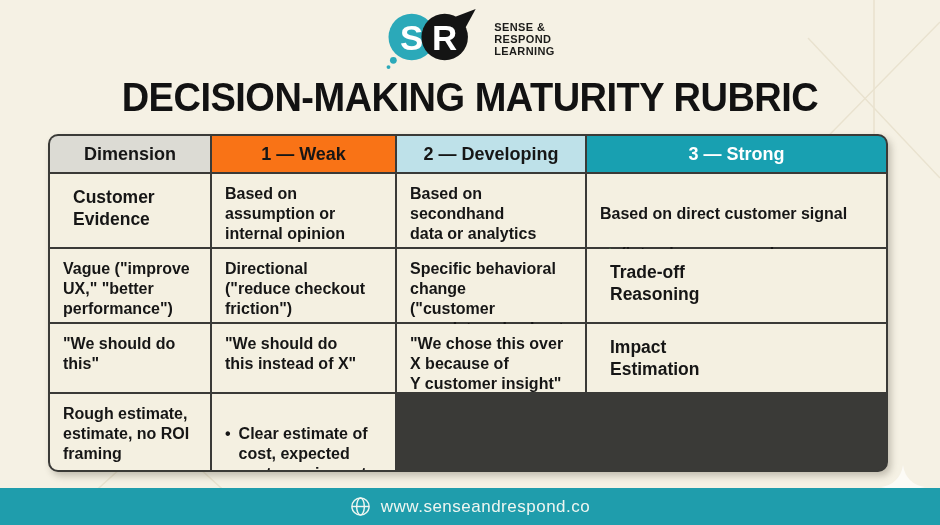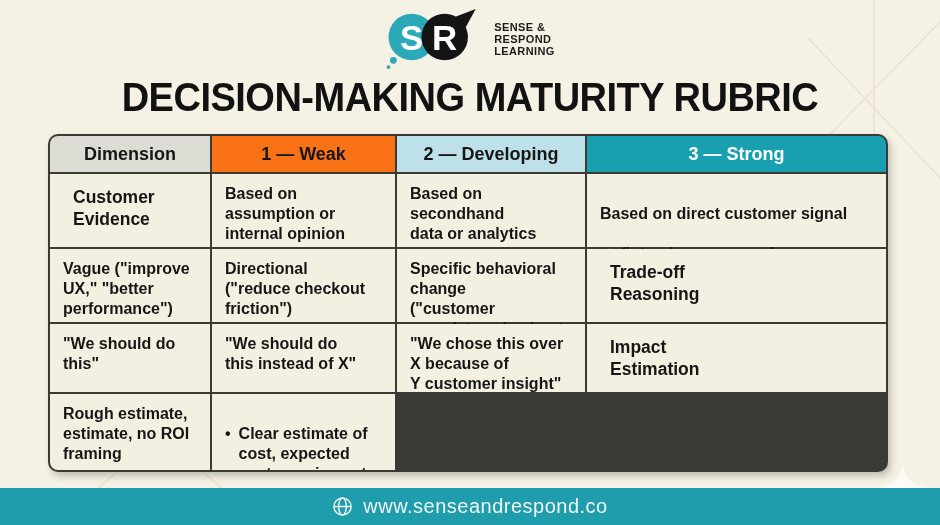--- a/index.html
+++ b/index.html
@@ -40,21 +40,21 @@
   .h-strong{background:#18a0b1;color:#ffffff;}
   .check-line{display:flex;gap:7px;align-items:baseline;}
   .check{color:#3fa047;font-weight:bold;flex:0 0 auto;}
   .bullet-line{display:flex;gap:8px;align-items:baseline;}
   .bullet{flex:0 0 auto;font-weight:bold;}
   
   .footer{
     position:absolute;left:0;right:0;bottom:0;height:37px;background:#1f9dac;
     display:flex;align-items:center;justify-content:center;gap:10px;
   }
-  .footer-url{color:#eef6f1;font-size:20px;letter-spacing:.5px;font-weight:normal;}
+  .footer-url{color:#eef6f1;font-size:17px;letter-spacing:.5px;font-weight:normal;}
   .sparkle{position:absolute;left:880px;top:464px;}
 </style>
 </head>
 <body>
 
 <svg class="deco" width="940" height="525" viewBox="0 0 940 525">
   <g stroke="#e8e1cd" stroke-width="1.5" opacity="0.9">
     <line x1="874" y1="0" x2="874" y2="185"></line>
     <line x1="940" y1="22" x2="795" y2="170"></line>
     <line x1="808" y1="38" x2="940" y2="178"></line>

